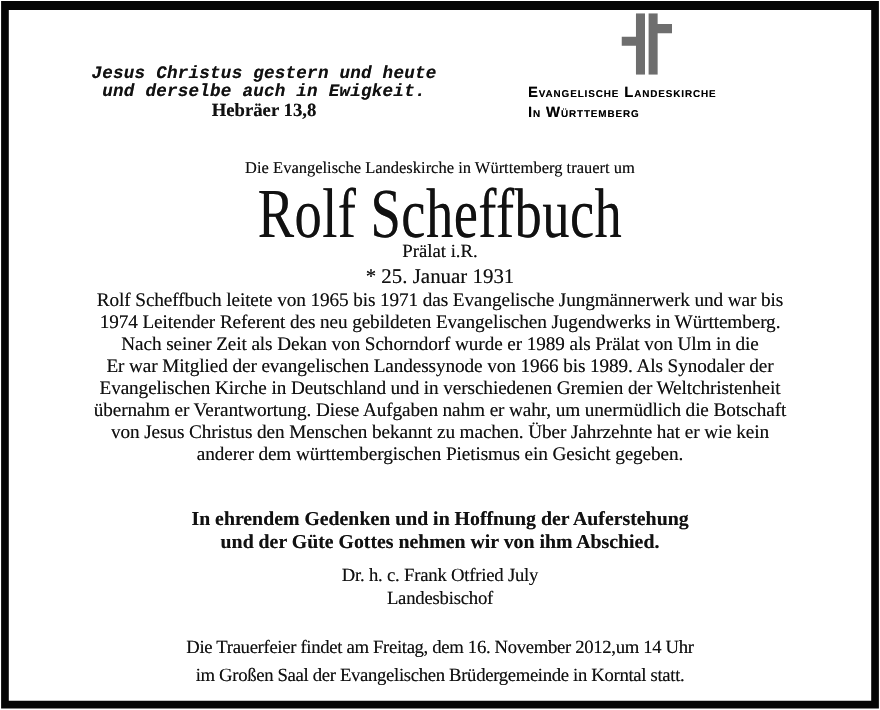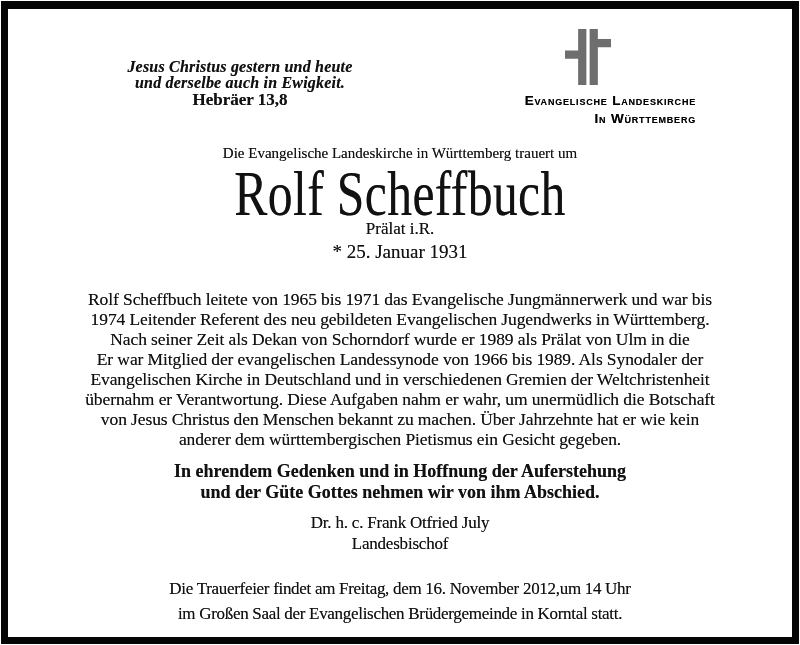--- a/index.html
+++ b/index.html
@@ -15,46 +15,46 @@
   .frame{
     position:absolute; inset:1px;
     border:7px solid #050505;
     border-top-width:8px;
     pointer-events:none;
   }
   .abs{position:absolute; left:0; width:100%; text-align:center;}
 
   
   .quote{position:absolute; left:55px; top:59px; width:370px; text-align:center;}
-  .quote .q-line{font-style:italic; font-weight:bold; font-size:16px; line-height:16px; letter-spacing:0.2px;}
+  .quote .q-line{font-style:italic; font-weight:bold; font-size:16px; line-height:16px; letter-spacing:0.2px;font-family:Liberation Mono, monospace;}
   .quote .q-ref{font-size:17px; line-height:17px; margin-top:0; font-weight:bold;}
 
   
-  .logo{position:absolute; left:480px; top:29px; width:216px; text-align:right;}
+  .logo{position:absolute; left:480px; top:12px; width:216px; text-align:left;}
   .logo svg{display:block; margin:0 auto;}
   .logo-text{
     margin-top:7px;
     font-family:"Liberation Sans", sans-serif;
     font-weight:bold;
     font-variant:small-caps;
     font-size:13.5px; line-height:18px;
     letter-spacing:0.8px;
     color:#000;
   }
 
   .intro{top:143px; font-size:15px; line-height:20px;}
   .name{
     top:162px; font-size:64px; line-height:1; font-weight:normal;
     transform:scaleX(0.775); transform-origin:50% 50%;
     white-space:nowrap; letter-spacing:0.5px;
   }
   .role{top:219px; font-size:17px; line-height:20px;}
   .dates{top:242px; display:flex; justify-content:center; font-size:19px; line-height:20px;}
 
-  .body-par{top:289px; font-size:17.5px; line-height:20px; letter-spacing:-0.1px;}
+  .body-par{top:262px; font-size:17.5px; line-height:20px; letter-spacing:-0.1px;}
   .body-par div{white-space:nowrap;}
 
   .farewell{top:461px; font-size:18px; line-height:21px;font-weight:bold;}
   .signature{top:512px; font-size:17px; line-height:21px; letter-spacing:-0.2px;}
   .funeral{top:576px; font-size:17px; line-height:25px; letter-spacing:-0.3px;}
 </style>
 </head>
 <body>
 
 <div class="page">

